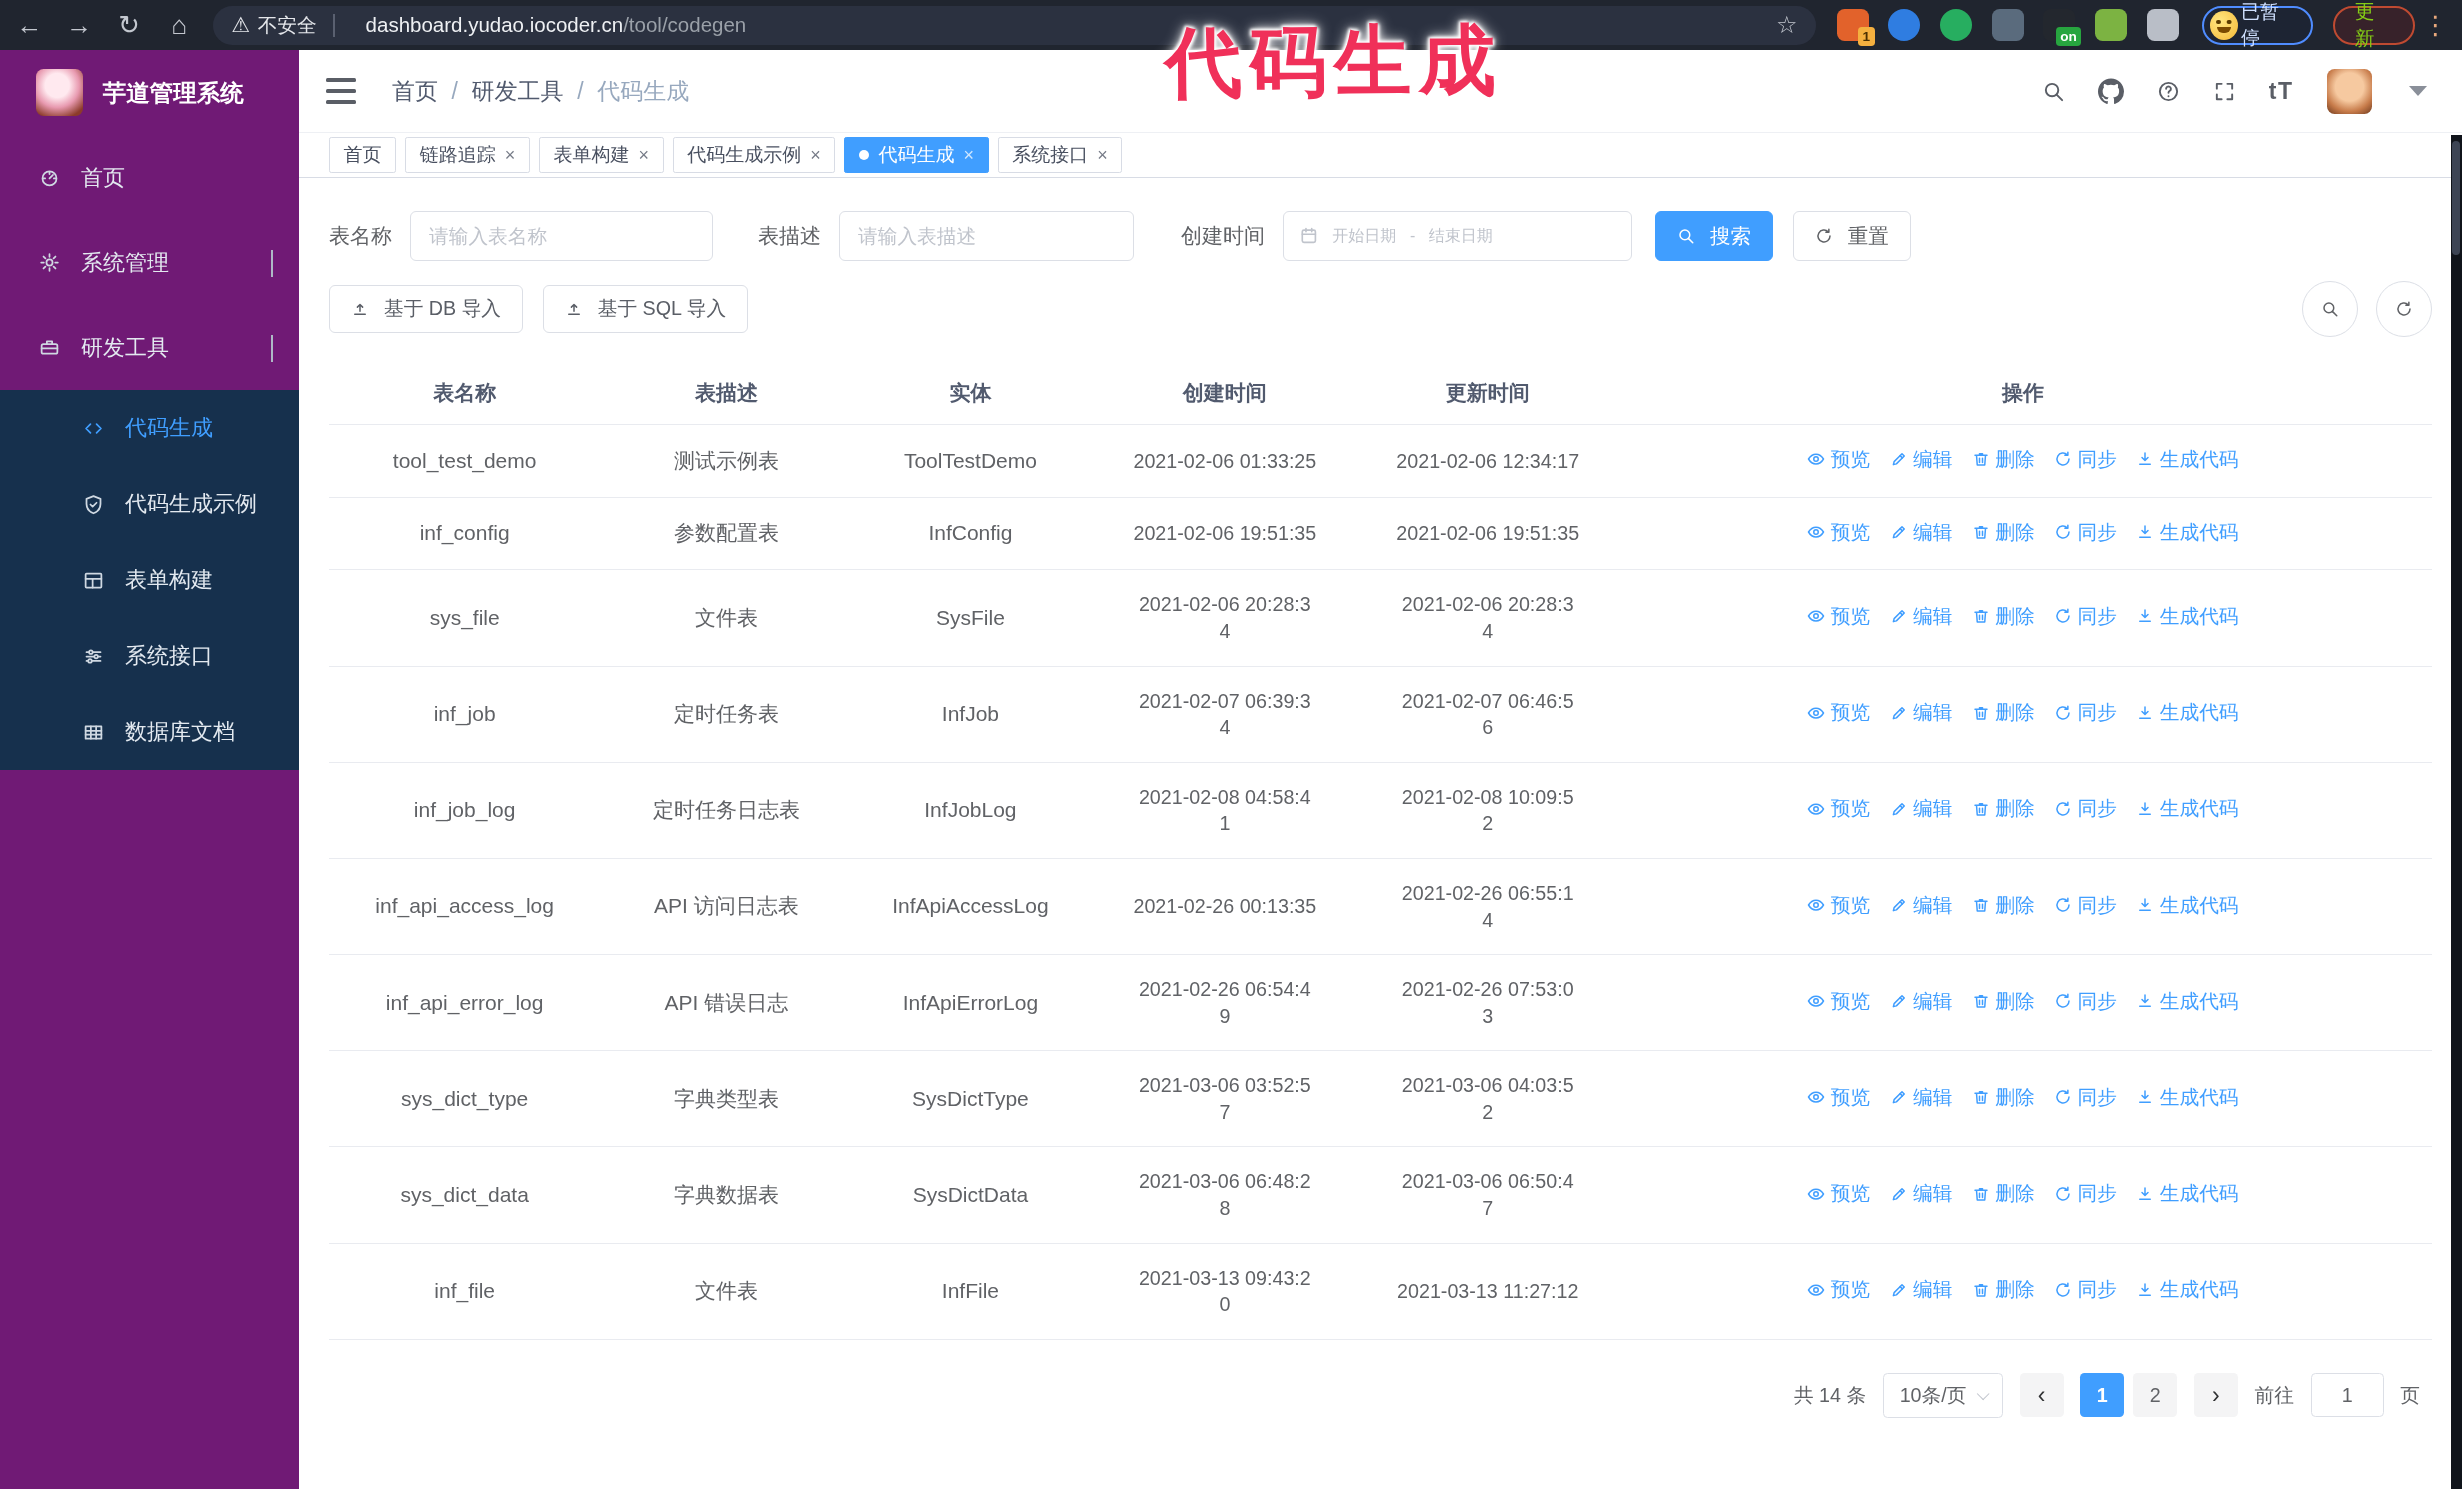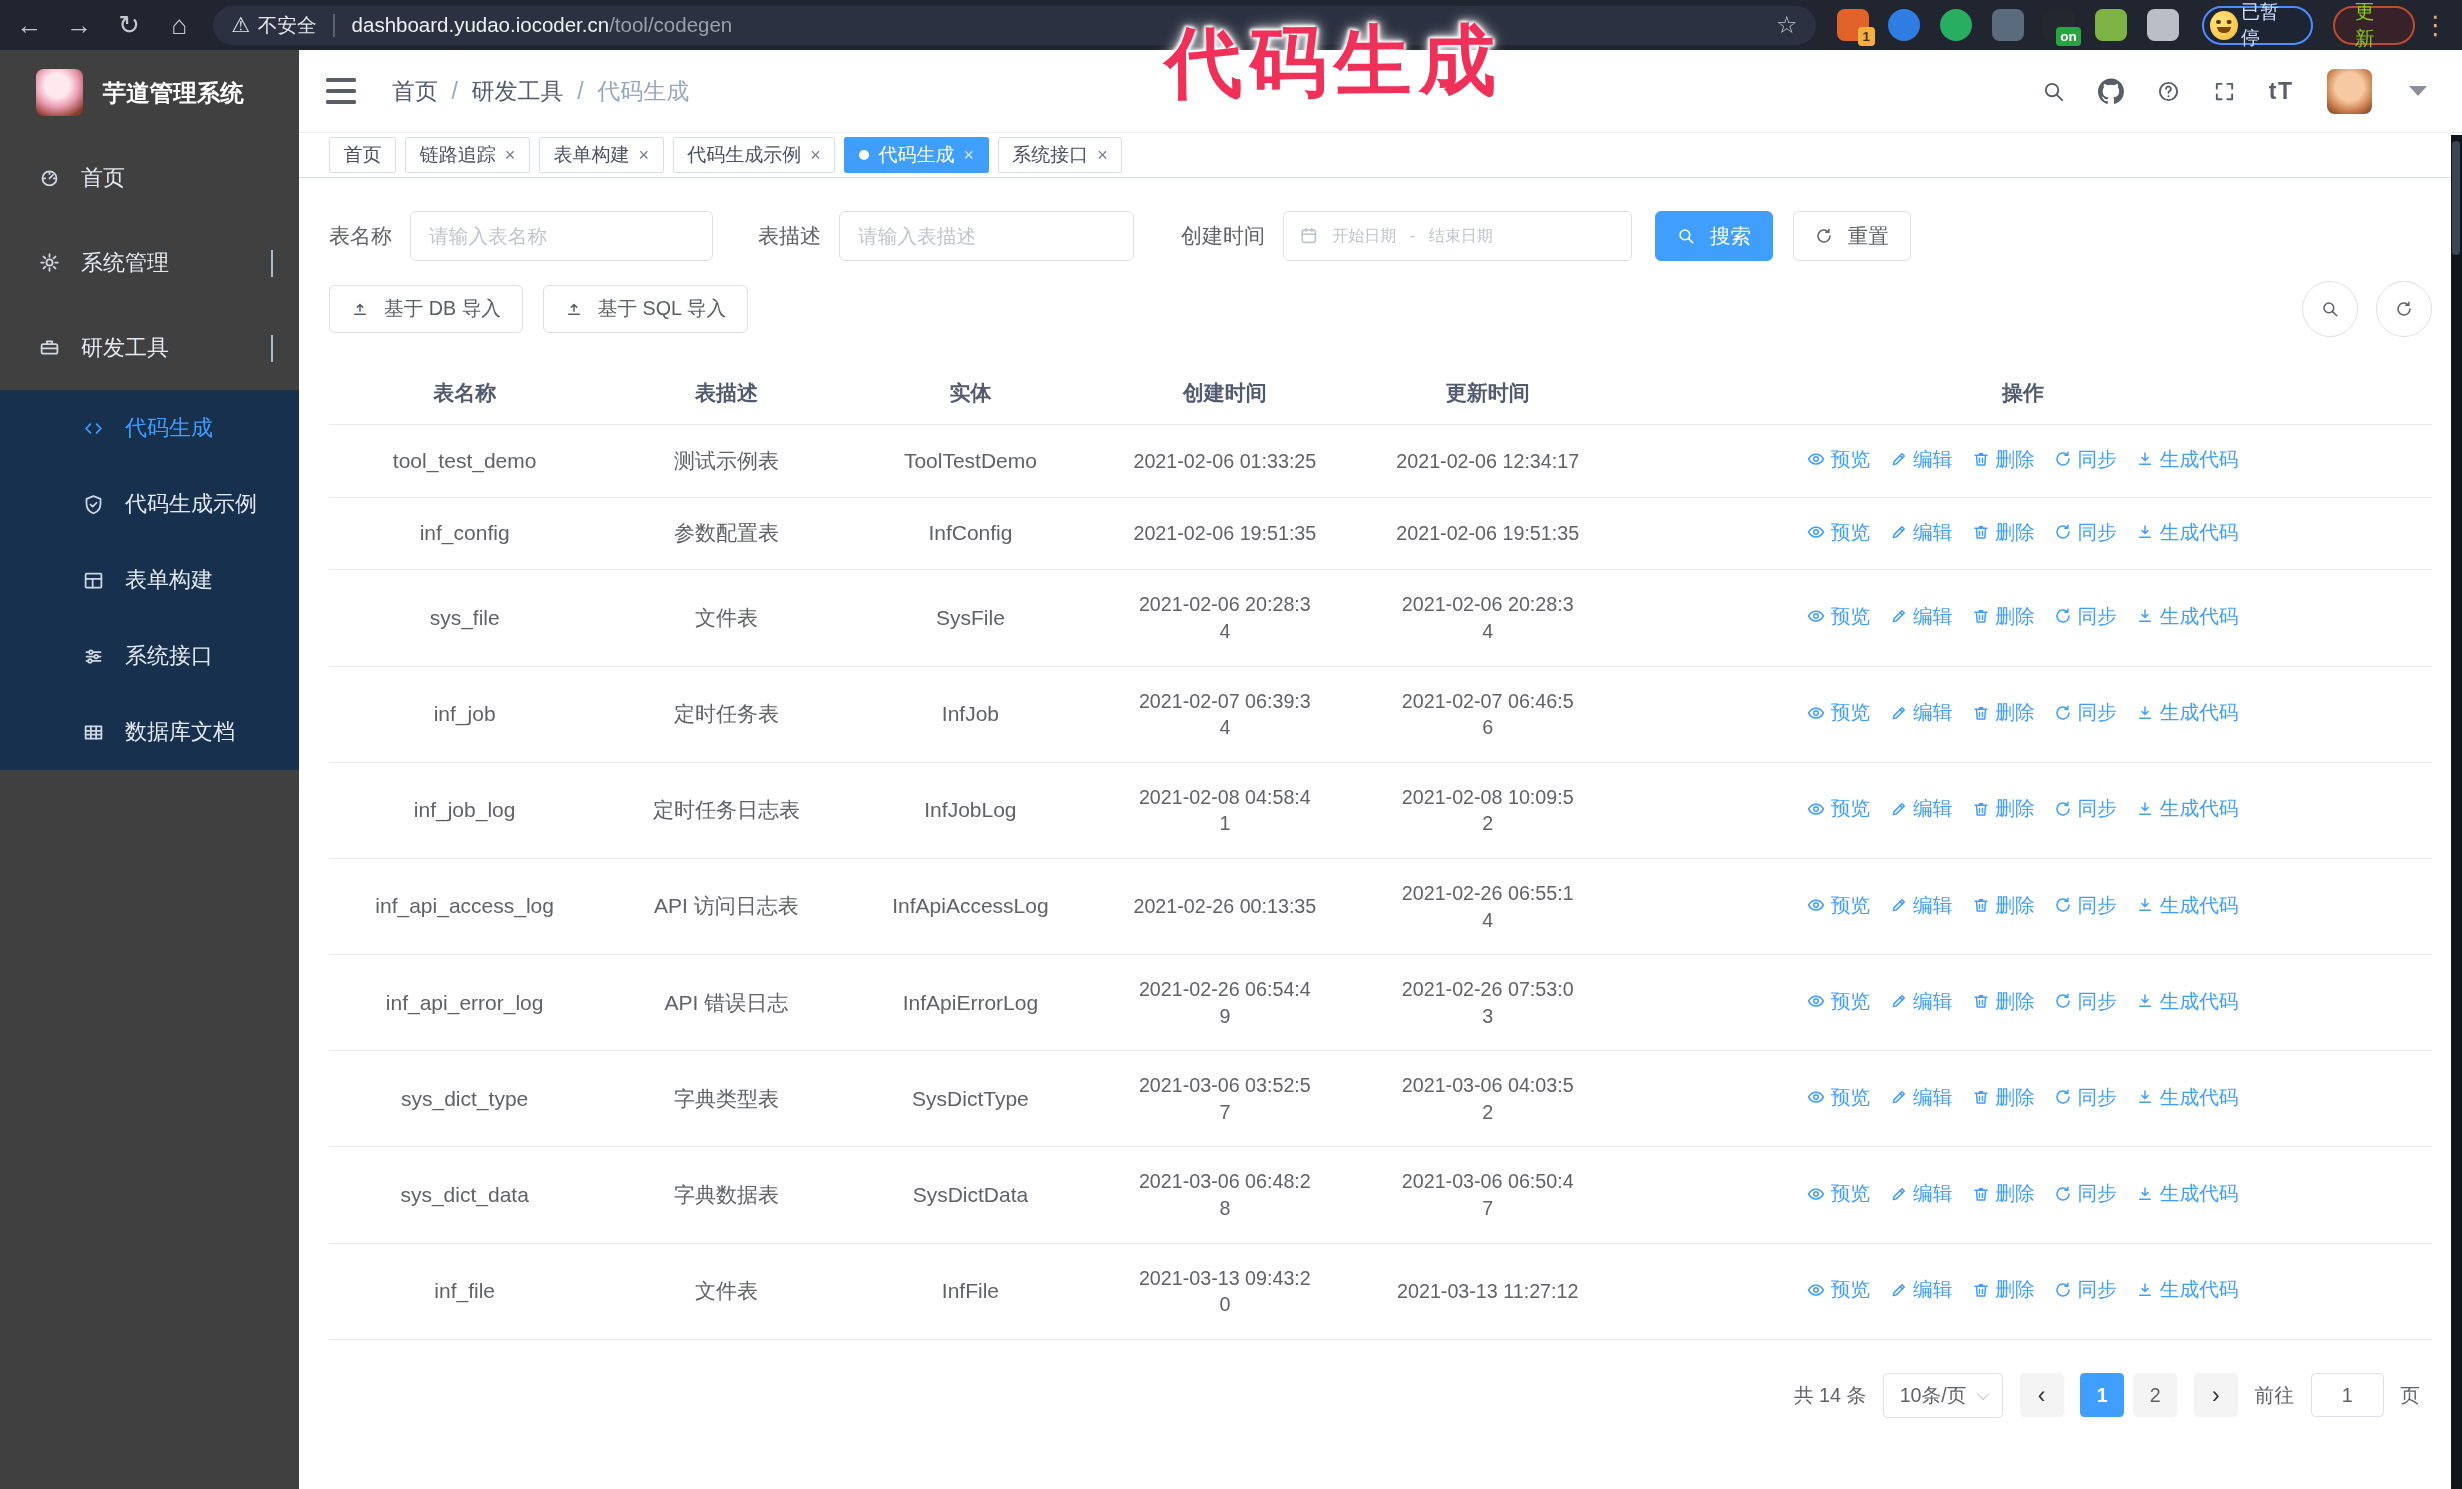--- a/index.html
+++ b/index.html
@@ -7,41 +7,41 @@
   body { font-family:"Liberation Sans","DejaVu Sans",sans-serif; background:#fff; position:relative; }
   svg { display:block; }
 
   
   .chrome { position:absolute; left:0; top:0; width:2462px; height:50px; background:#20252f; display:flex; align-items:center; z-index:30; }
   .chrome .navbtn { width:42px; height:42px; display:flex; align-items:center; justify-content:center; color:#c3c7cf; font-size:26px; margin-left:9px; border-radius:50%; }
   .addr { height:39px; margin-left:13.6px; width:1644px; background:#2b3140; border-radius:19.7px; display:flex; align-items:center; padding:0 18px; color:#e8eaed; }
   .addr .warn { color:#e4e6ea; font-size:19.7px; display:flex; align-items:center; gap:7.6px; }
   .addr .warn .tri { font-size:21px; }
   .addr .sep { width:1.5px; height:23px; background:#5a6070; margin:0 16.7px; }
-  .addr .host { font-size:20.5px; color:#eef0f3; }
+  .addr .host { font-size:20.5px; color:#eef0f3;margin-left:14px; }
   .addr .path { font-size:20.5px; color:#9aa0a8; }
   .addr .star { margin-left:auto; color:#c3c7cf; font-size:24px; }
   .extrow { display:flex; align-items:center; gap:19.7px; margin-left:21px; }
   .ext { width:32px; height:32px; border-radius:7.6px; display:flex; align-items:center; justify-content:center; position:relative; font-size:16.7px; color:#fff; font-weight:bold; }
   .ext .badge { position:absolute; right:-6px; bottom:-4.5px; background:#f4b03f; color:#4a3000; font-size:13.6px; line-height:1; padding:2.3px 4.5px; border-radius:3.8px; font-weight:bold; }
   .ext .badge.green { background:#27a53f; color:#fff; }
   .chip { margin-left:23px; height:39px; border:2.3px solid #4f8cff; background:#1d2433; border-radius:19.7px; display:flex; align-items:center; gap:3px; padding:0 15px 0 6px; }
   .chip .face { width:29px; height:29px; border-radius:50%; background:radial-gradient(circle at 35% 35%, #ffe680, #f5b836); position:relative; }
   .chip .face:before { content:""; position:absolute; left:6.8px; top:9px; width:4.5px; height:4.5px; border-radius:50%; background:#5a3b00; box-shadow:10.6px 0 0 #5a3b00; }
   .chip .face:after { content:""; position:absolute; left:7.6px; top:16.7px; width:13.6px; height:6px; border-radius:0 0 7.6px 7.6px; background:#7a4a00; }
   .chip .lbl { color:#cfe0ff; font-size:19px; }
   .updbtn { margin-left:19.7px; height:39px; border:2.3px solid #bf4a31; background:#37222a; border-radius:19.7px; display:flex; align-items:center; padding:0 19.7px; color:#84cc16; font-size:19.7px; }
   .kebab { color:#e8a87c; font-size:26px; margin:0 13.6px 0 7.6px; letter-spacing:0; }
 
   
   .annotation { position:absolute; left:1165px; top:10.6px; z-index:50; font-size:77px; font-weight:bold; letter-spacing:7.6px; color:#f03059;
     text-shadow:0 0 4.5px #fff,0 0 9px #fff,0 0 15px #fff,1.5px 1.5px 3px #fff,-1.5px -1.5px 3px #fff; transform:rotate(-0.5deg); }
 
   
-  .sidebar { position:absolute; left:0; top:50px; width:299px; height:1440px; background:#404040; color:#e3e9f0; z-index:10; }
+  .sidebar { position:absolute; left:0; top:50px; width:299px; height:1440px; background:#701a75; color:#e3e9f0; z-index:10; }
   .logo { height:85px; display:flex; align-items:center; padding-left:36px; gap:19.7px; }
   .logo .avatar { width:47px; height:47px; border-radius:7.6px; background:radial-gradient(circle at 45% 35%, #ffe9ef 0 30%, #e89ab0 55%, #8c3b2a 85%); }
   .logo .title { font-size:23.5px; font-weight:bold; color:#ffffff; }
   .menu-item { height:85px; display:flex; align-items:center; padding:0 26px 0 39px; gap:21px; font-size:22px; color:#e3e9f0; cursor:pointer; }
   .menu-item .mi { color:#cfd8e2; }
   .menu-item .chev { margin-left:auto; color:#aeb9c6; }
   .submenu { background:#16304d; }
   .submenu .menu-item { height:76px; padding-left:83px; font-size:22px; }
   .submenu .menu-item.active { color:#409eff; }
   .submenu .menu-item.active .mi { color:#409eff; }

